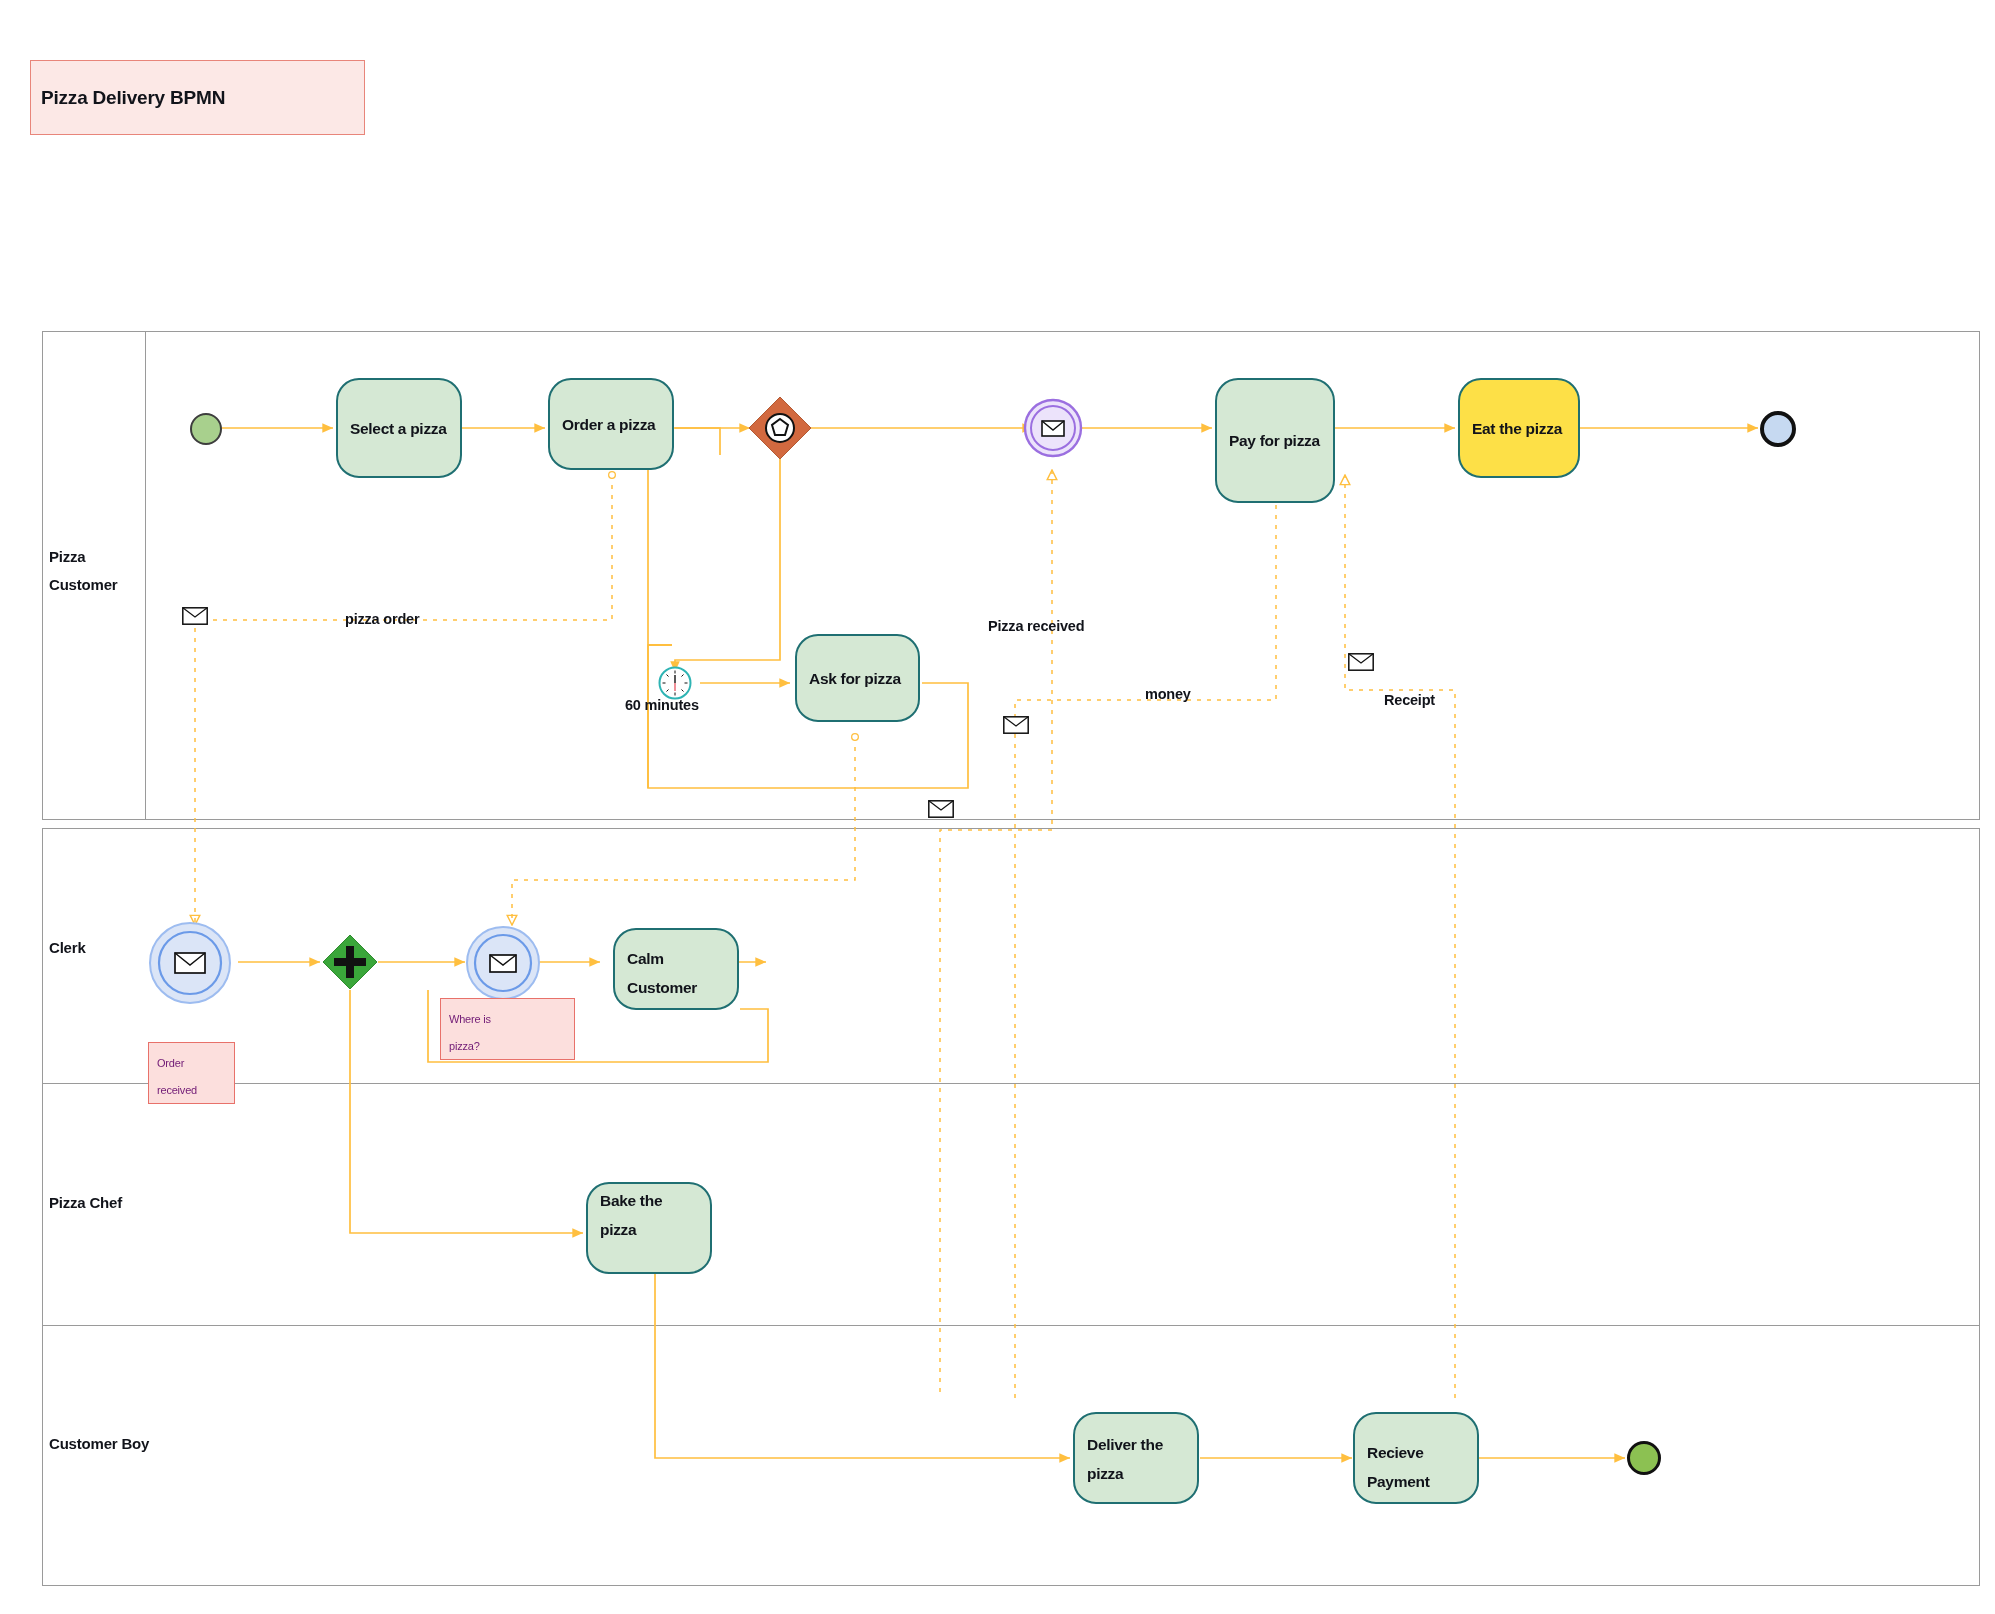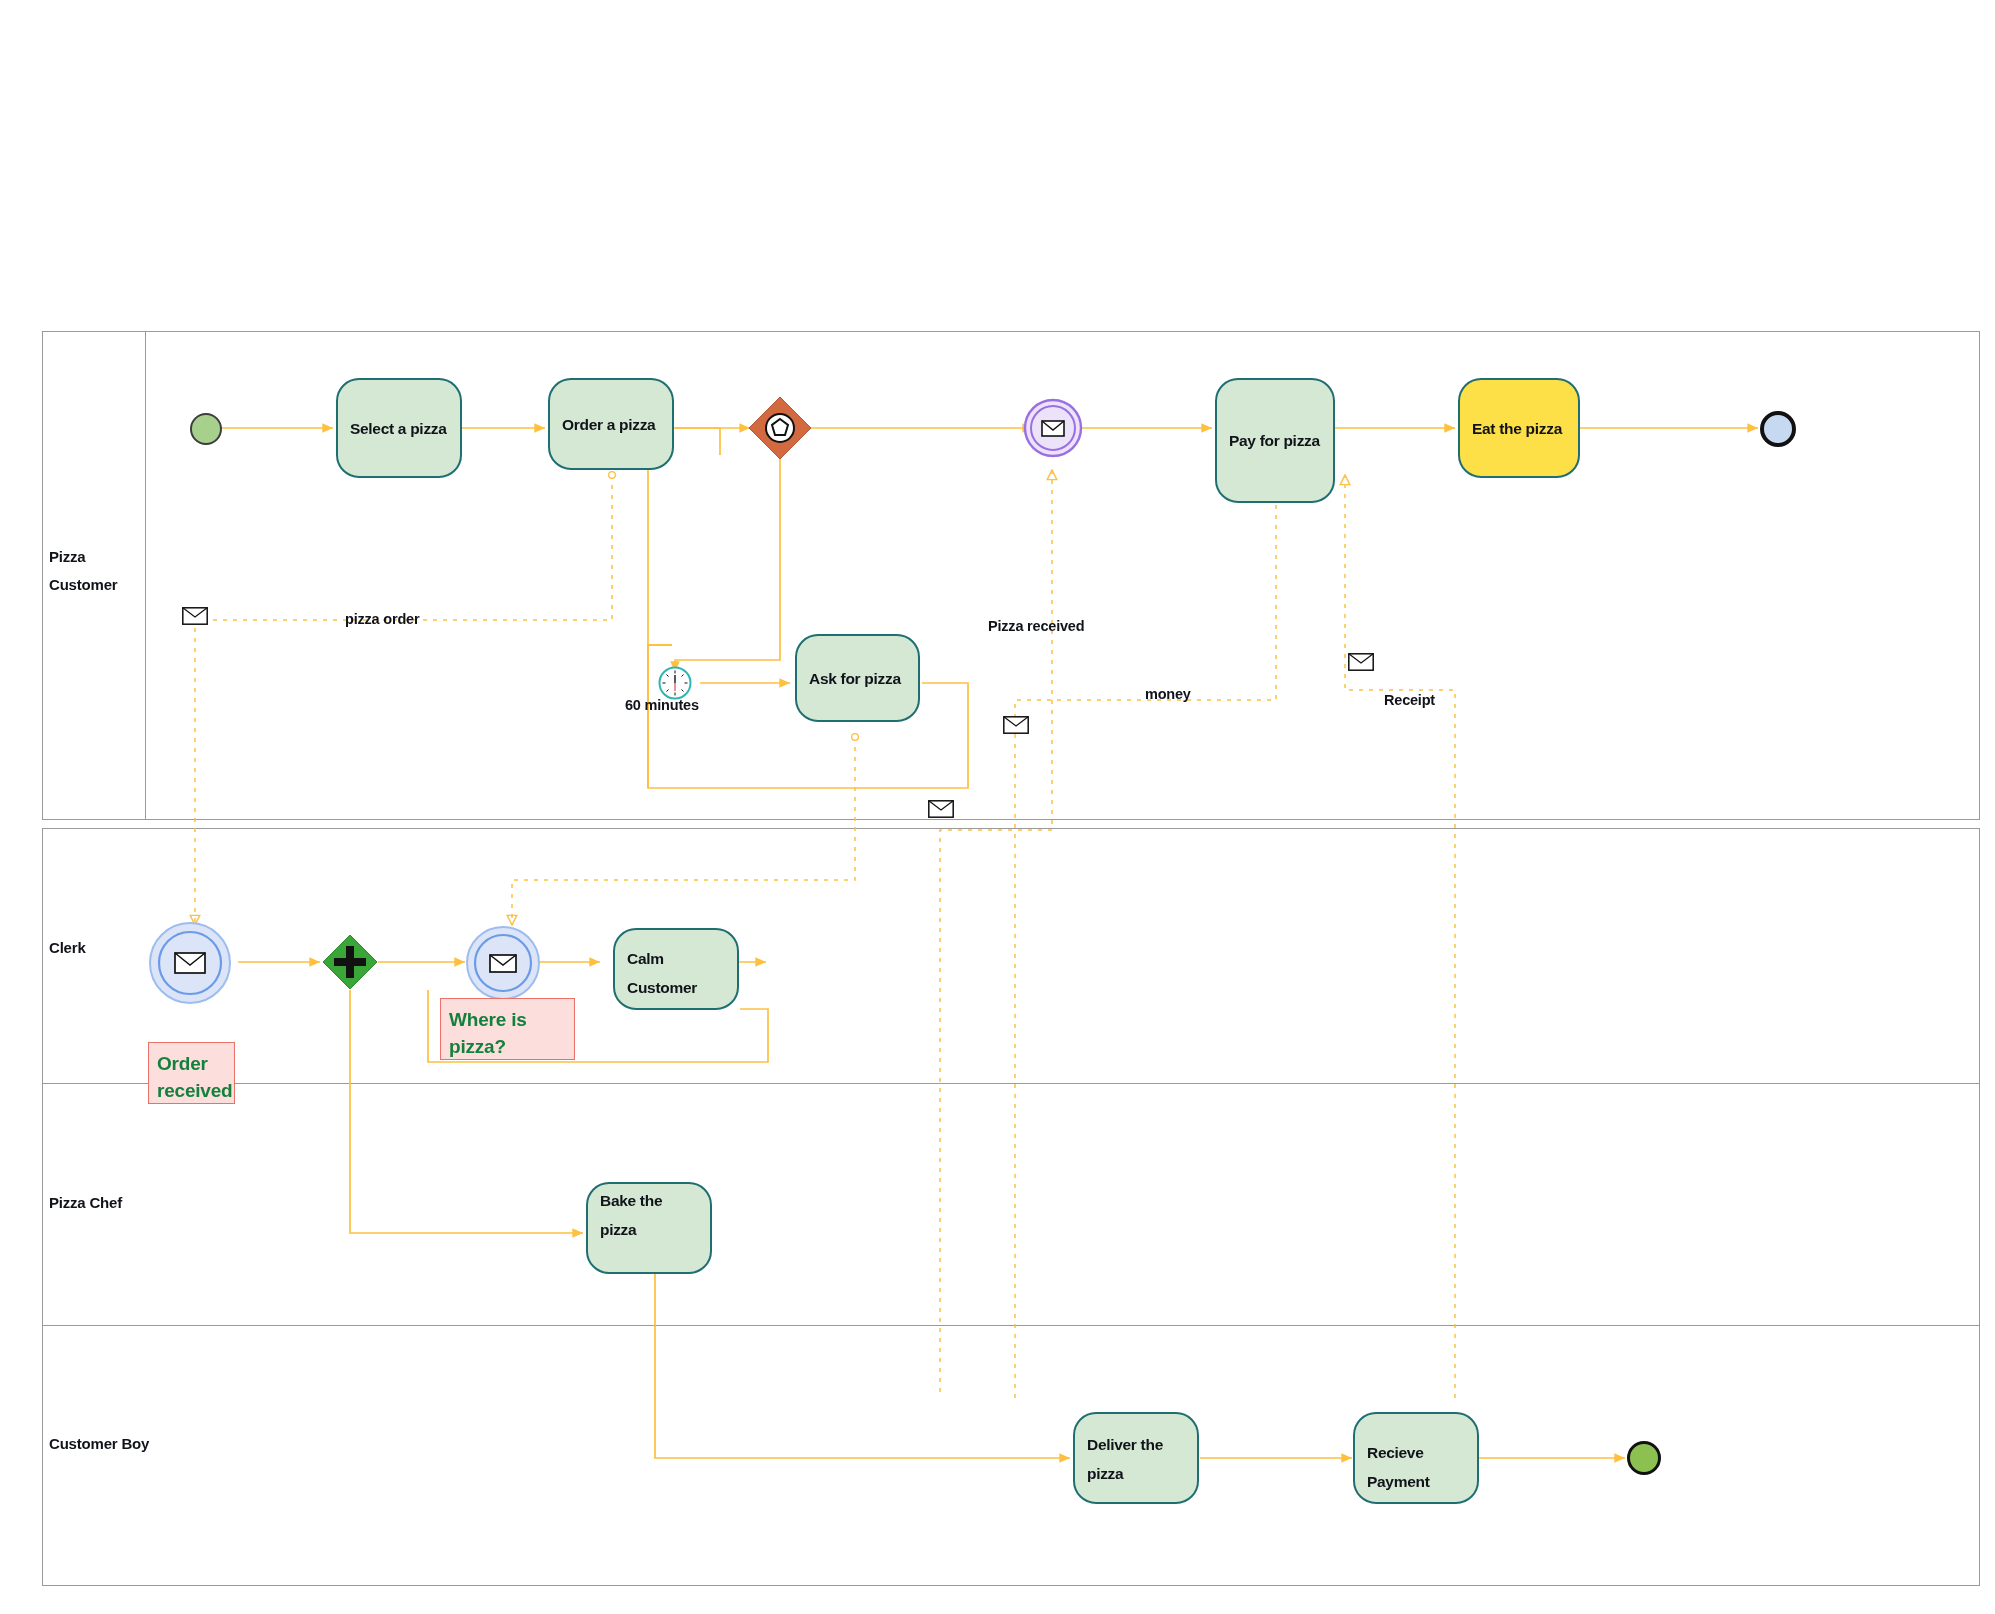--- a/index.html
+++ b/index.html
@@ -78,43 +78,46 @@
   
   .annot {
     background: #fcdfdd;
     border: 1px solid #e8716a;
     display: flex;
     align-items: center;
     padding: 0 8px;
     box-sizing: border-box;
   }
   .annot-label {
-    font-size: 19px;
-    font-weight: bold;
-    color: #15803d;
+    font-size: 11px;
+    font-weight: normal;
+    color: #701a75;
     line-height: 27px;
     letter-spacing: -0.2px;
   }
 
   
   .flow-label {
     font-size: 14.5px;
     font-weight: bold;
     color: #11131a;
     white-space: nowrap;
     letter-spacing: -0.2px;
   }
 
   svg { overflow: visible; }
 </style>
 </head>
 <body>
 
 <div id="canvas">
 
+  <div class="abs title-box" style="left:30px; top:60px; width:335px; height:75px;">
+    <span class="title-text">Pizza Delivery BPMN</span>
+  </div>
 
   <div class="abs pool" style="left:42px; top:331px; width:1938px; height:489px;"></div>
   <div class="abs lane-vsep" style="left:145px; top:332px; width:0; height:487px;"></div>
   <div class="abs lane-label" style="left:49px; top:543px; width:95px;">
     <span>Pizza Customer</span>
   </div>
 
   <div class="abs pool" style="left:42px; top:828px; width:1938px; height:758px;"></div>
   <div class="abs lane-div" style="left:43px; top:1083px; width:1936px; height:0;"></div>
   <div class="abs lane-div" style="left:43px; top:1325px; width:1936px; height:0;"></div>

